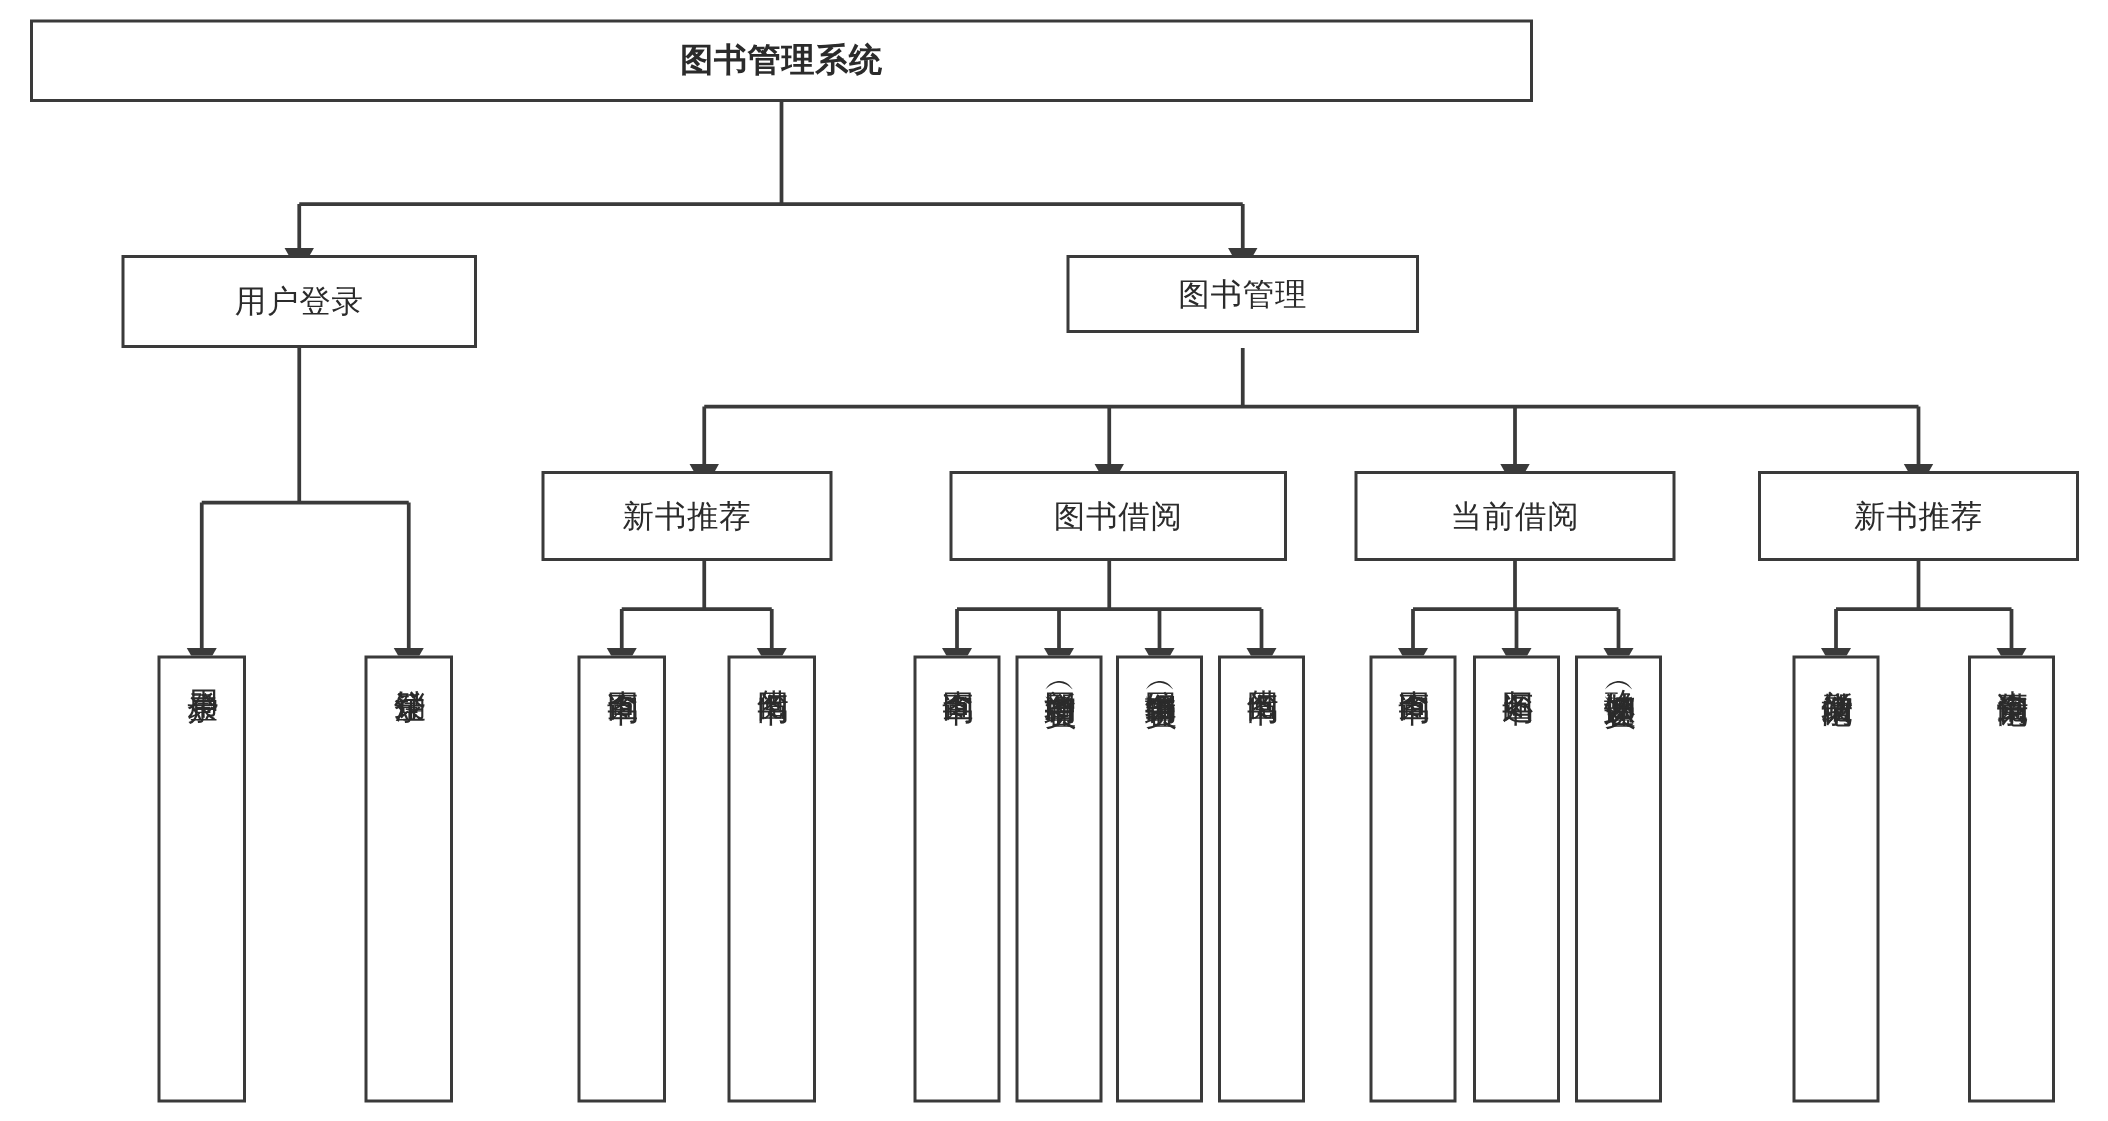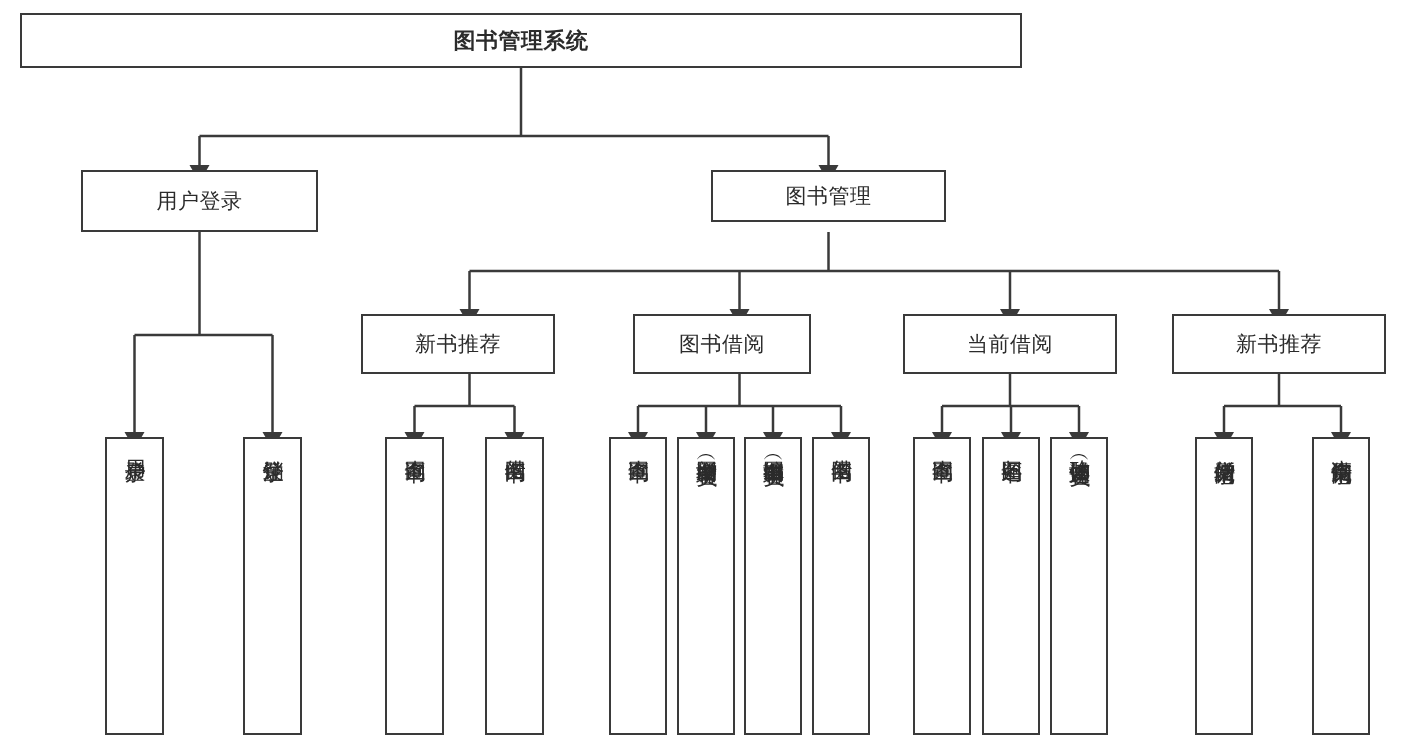--- a/index.html
+++ b/index.html
@@ -122,21 +122,21 @@
       </div>
       <div class="node level2" style="left: 81px; top: 170px; width: 237px; height: 62px; border-color: rgb(58, 58, 58); background: rgb(255, 255, 255);">
         <span class="node-label">用户登录</span>
       </div>
       <div class="node level2" style="left: 711px; top: 170px; width: 235px; height: 52px; border-color: rgb(58, 58, 58); background: rgb(255, 255, 255);">
         <span class="node-label">图书管理</span>
       </div>
       <div class="node level2" style="left: 361px; top: 314px; width: 194px; height: 60px; border-color: rgb(58, 58, 58); background: rgb(255, 255, 255);">
         <span class="node-label">新书推荐</span>
       </div>
-      <div class="node level2" style="left: 633px; top: 314px; width: 178px; height: 60px; border-color: rgb(58, 58, 58); background: rgb(255, 255, 255);">
+      <div class="node level2" style="left: 633px; top: 314px; width: 225px; height: 60px; border-color: rgb(58, 58, 58); background: rgb(255, 255, 255);">
         <span class="node-label">图书借阅</span>
       </div>
       <div class="node level2" style="left: 903px; top: 314px; width: 214px; height: 60px; border-color: rgb(58, 58, 58); background: rgb(255, 255, 255);">
         <span class="node-label">当前借阅</span>
       </div>
       <div class="node level2" style="left: 1172px; top: 314px; width: 214px; height: 60px; border-color: rgb(58, 58, 58); background: rgb(255, 255, 255);">
         <span class="node-label">新书推荐</span>
       </div>
       <div class="node leaf" style="left: 105px; top: 437px; width: 59px; height: 298px; border-color: rgb(58, 58, 58); background: rgb(255, 255, 255);">
         <span class="node-label">用户登录</span>

